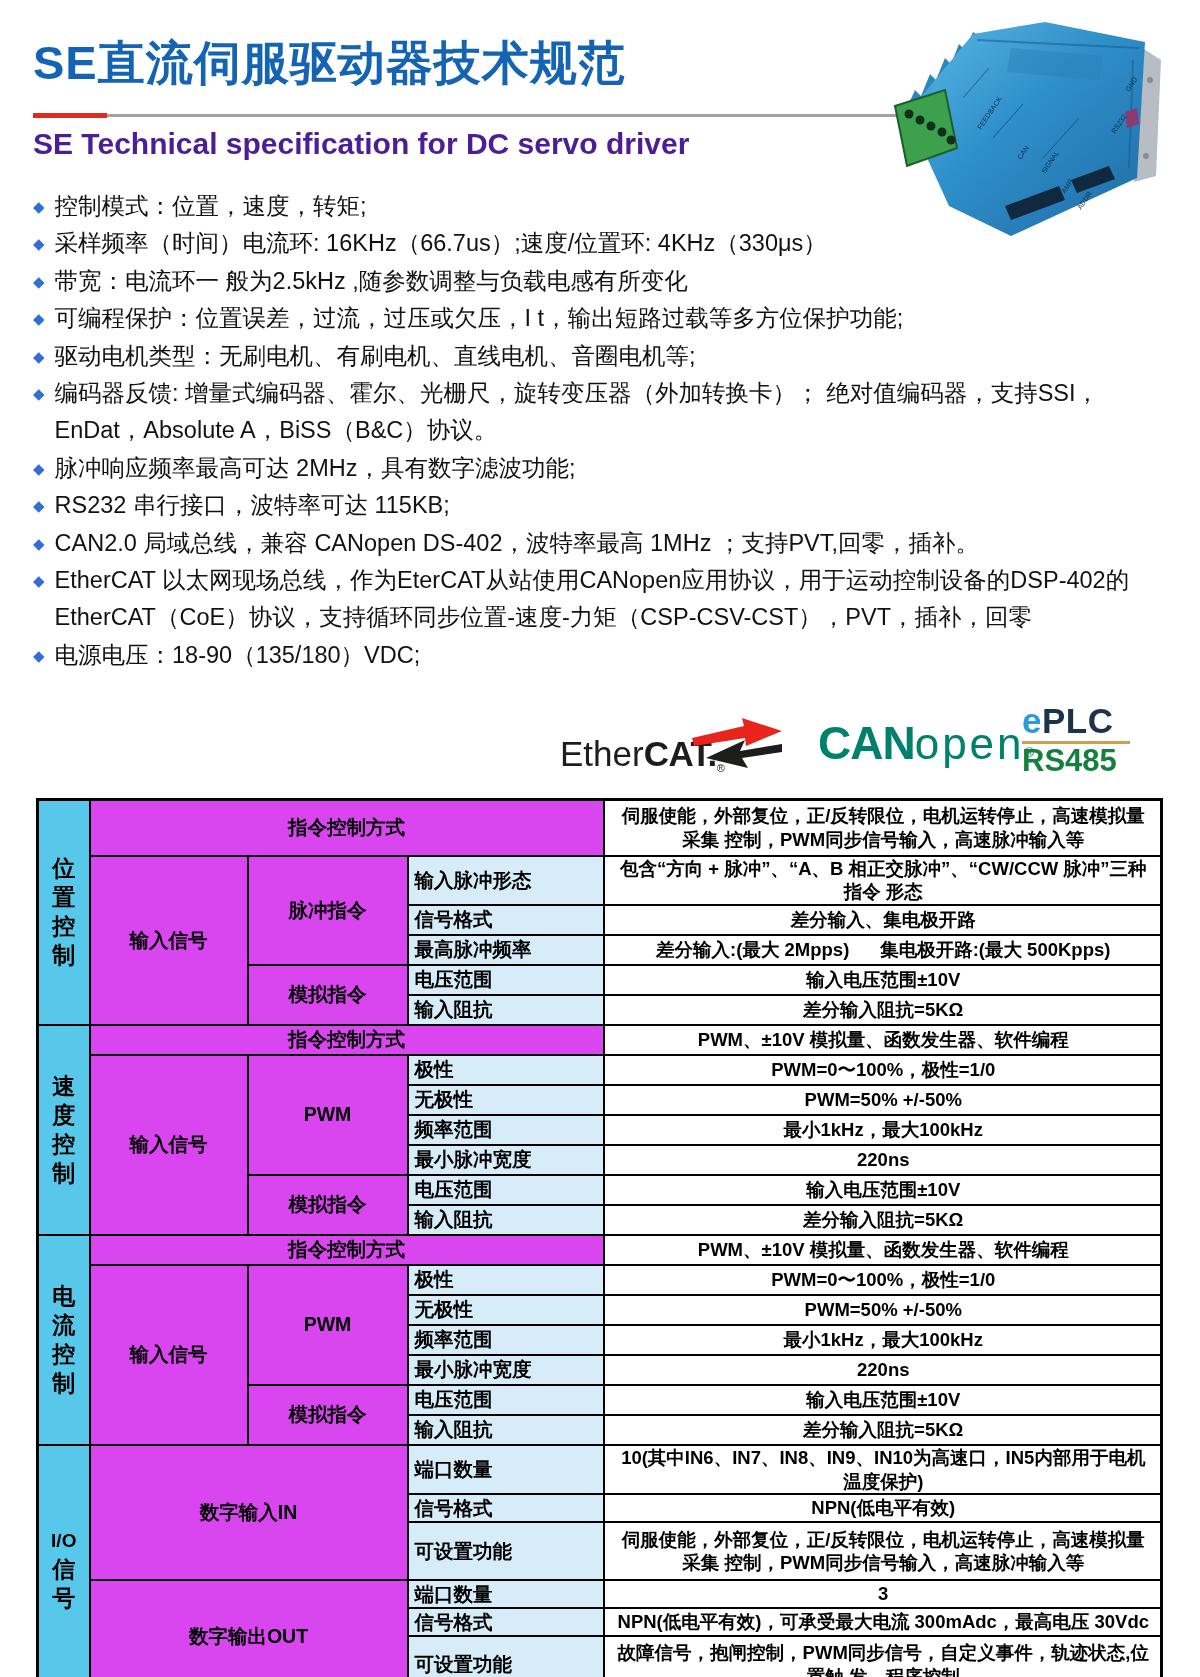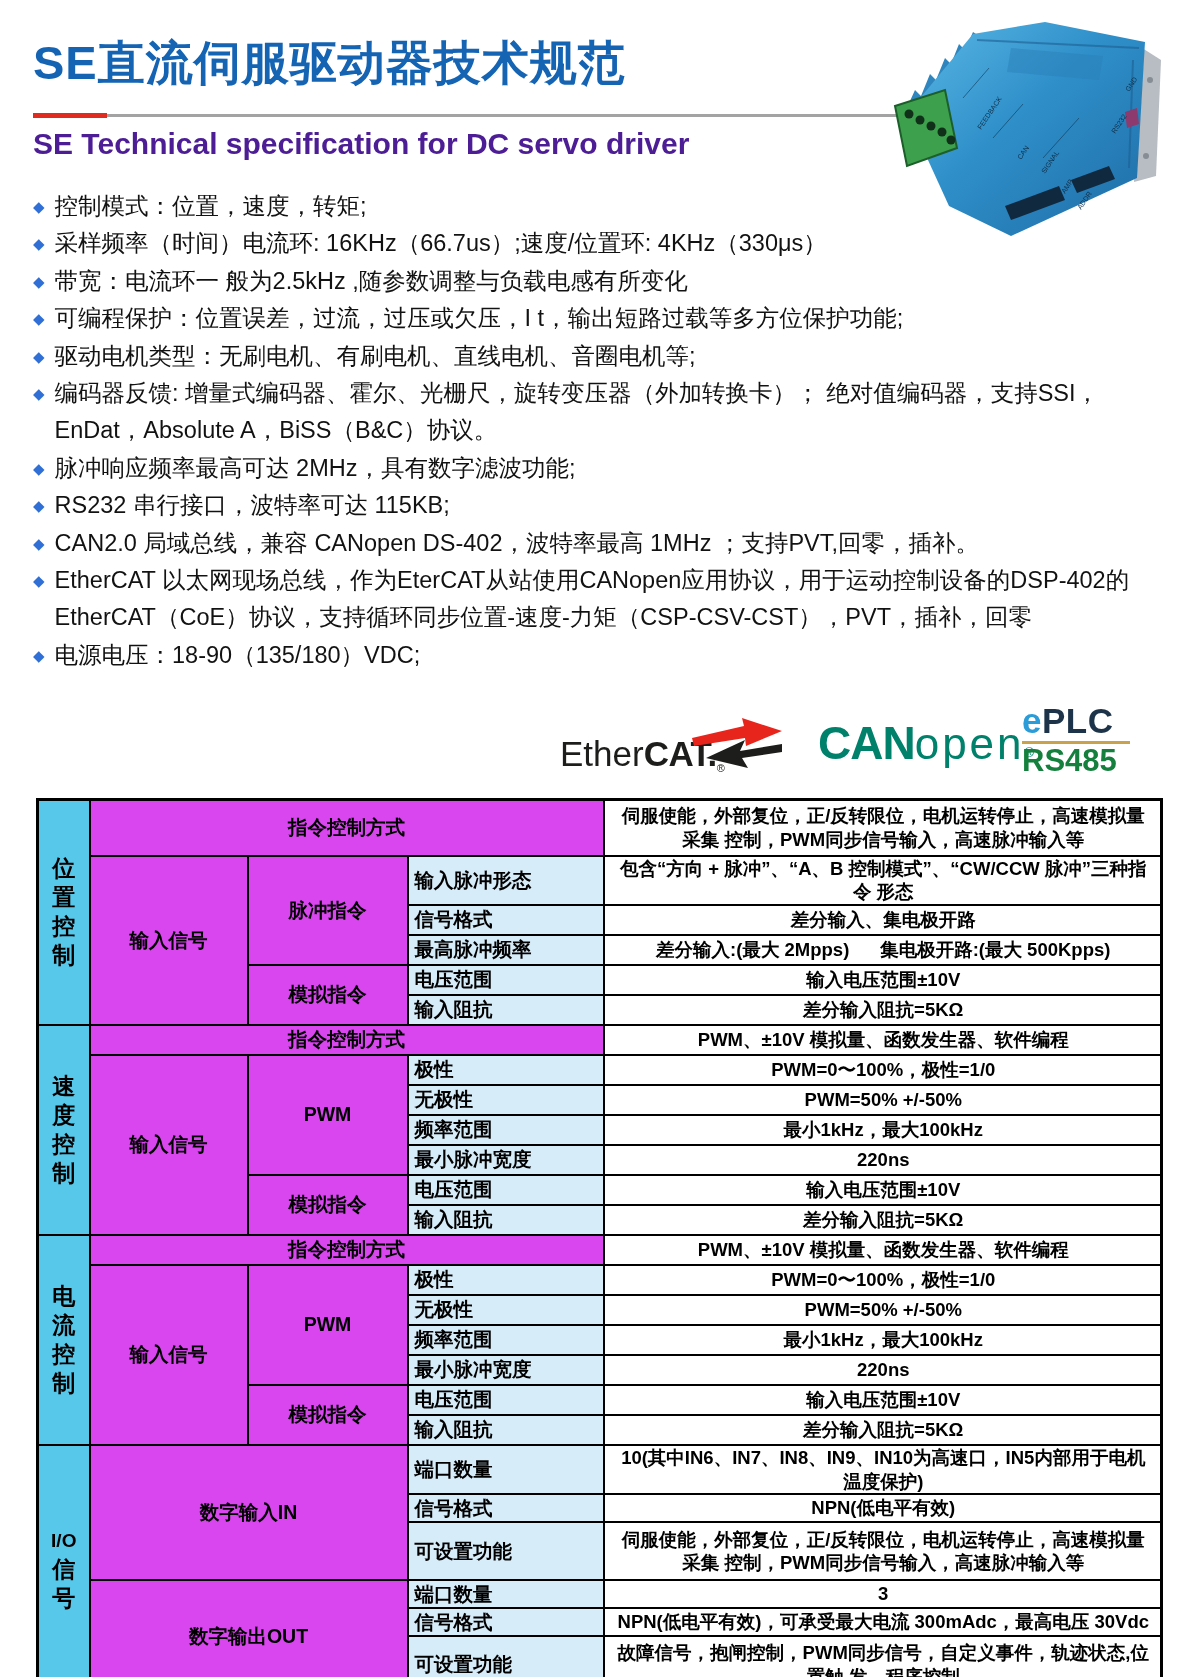--- a/index.html
+++ b/index.html
@@ -201,21 +201,21 @@
         <div>控</div>
         <div>制</div>
       </td>
       <td class="hdr" colspan="3">指令控制方式</td>
       <td class="val">伺服使能，外部复位，正/反转限位，电机运转停止，高速模拟量采集 控制，PWM同步信号输入，高速脉冲输入等</td>
     </tr>
     <tr>
       <td class="hdr" rowspan="5">输入信号</td>
       <td class="hdr" rowspan="3">脉冲指令</td>
       <td class="lbl">输入脉冲形态</td>
-      <td class="val">包含“方向 + 脉冲”、“A、B 控制模式”、“CW/CCW 脉冲”三种指令 形态</td>
+      <td class="val">包含“方向 + 脉冲”、“A、B 相正交脉冲”、“CW/CCW 脉冲”三种指令 形态</td>
     </tr>
     <tr>
       <td class="lbl">信号格式</td>
       <td class="val">差分输入、集电极开路</td>
     </tr>
     <tr>
       <td class="lbl">最高脉冲频率</td>
       <td class="val">差分输入:(最大 2Mpps)&nbsp;&nbsp;&nbsp;&nbsp;&nbsp;&nbsp;集电极开路:(最大 500Kpps)</td>
     </tr>
     <tr>

